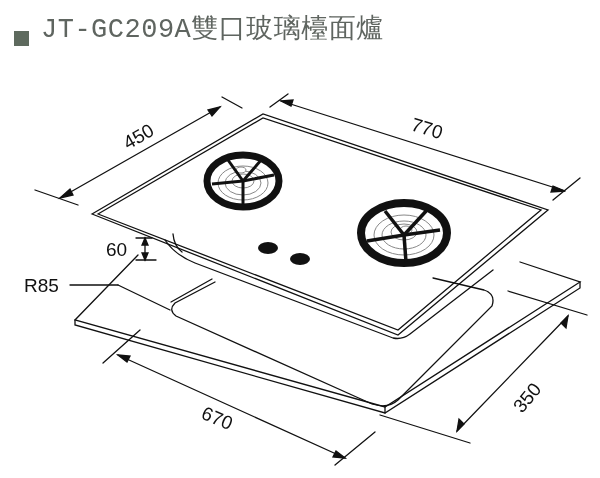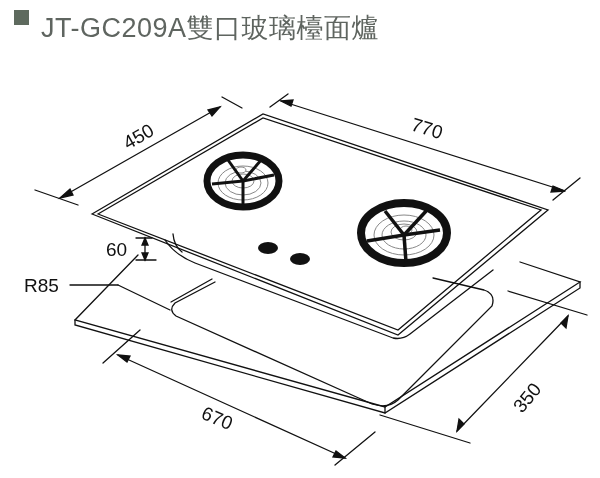--- a/index.html
+++ b/index.html
@@ -1,20 +1,20 @@
 <!DOCTYPE html>
 <html><head>
   <meta charset="utf-8">
   <style>
     html, body { margin: 0; padding: 0; background: #ffffff; }
     body { width: 600px; height: 478px; position: relative; overflow: hidden; }
     .title {
       position: absolute; left: 14px; top: 10px; height: 36px;
-      display: flex; align-items: flex-start; gap: 12px;
-      font-family: Liberation Sans, sans-serif; font-size: 27px; color: #5f6560;
+      display: flex; align-items: flex-end; gap: 12px;
+      font-family: Liberation Mono, monospace; font-size: 27px; color: #5f6560;
       letter-spacing: 0.5px; white-space: nowrap;
     }
     .title .bullet { width: 15px; height: 15px; background: #5e6a5e; display: inline-block; }
     svg.drawing { position: absolute; left: 0; top: 0; }
     .dim { font-family: "Liberation Sans", sans-serif; font-size: 19px; fill: #111; }
   </style>
 </head>
 <body>
 
 <div class="title">

